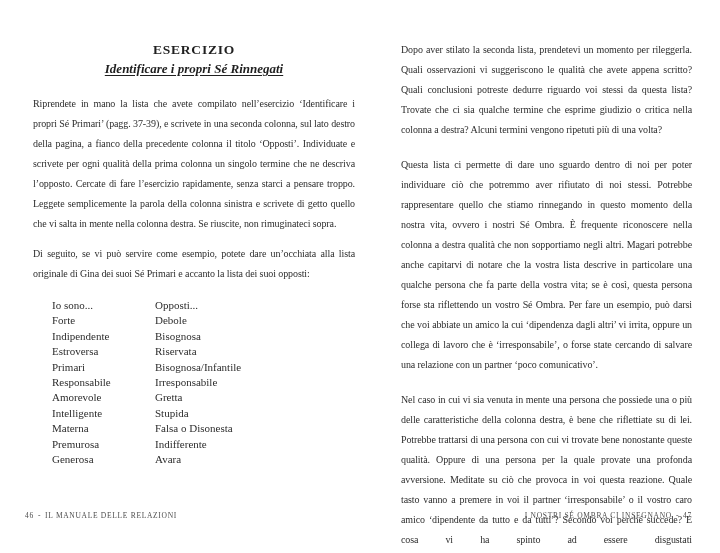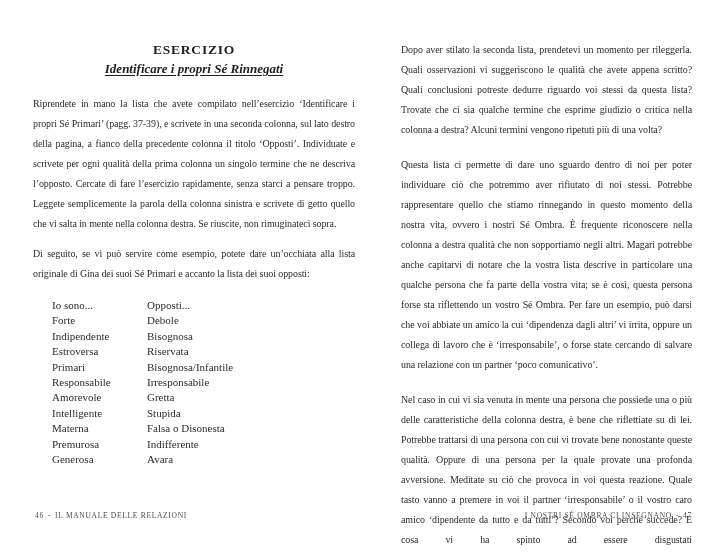--- a/index.html
+++ b/index.html
@@ -50,32 +50,32 @@
   }
   .right-col .body-p { margin-bottom: 15px; }
   .body-p.cont { text-align-last: justify; }
 
   .pairs {
     margin: 14px 0 0 19px;
     font-size: 11px;
     line-height: 15.4px;
     color: #2d2d2d;
   }
-  .pair-row { display: flex; }
+  .pair-row { display: flex; gap: 8px; }
   .pair-left { width: 95px; flex: none; }
 
   .footer {
     position: absolute;
     top: 511px;
     font-size: 7.5px;
     letter-spacing: 0.7px;
     color: #4d4d4d;
     white-space: nowrap;
   }
-  .footer-left  { left: 35px; }
+  .footer-left  { left: 25px; }
   .footer-right { right: 28px; }
   .footer .sep  { margin: 0 4px; }
 </style>
 </head>
 <body>
 
 <div class="spread">
 
   <div class="page-col left-col">
     <h1 class="ex-title">ESERCIZIO</h1>

